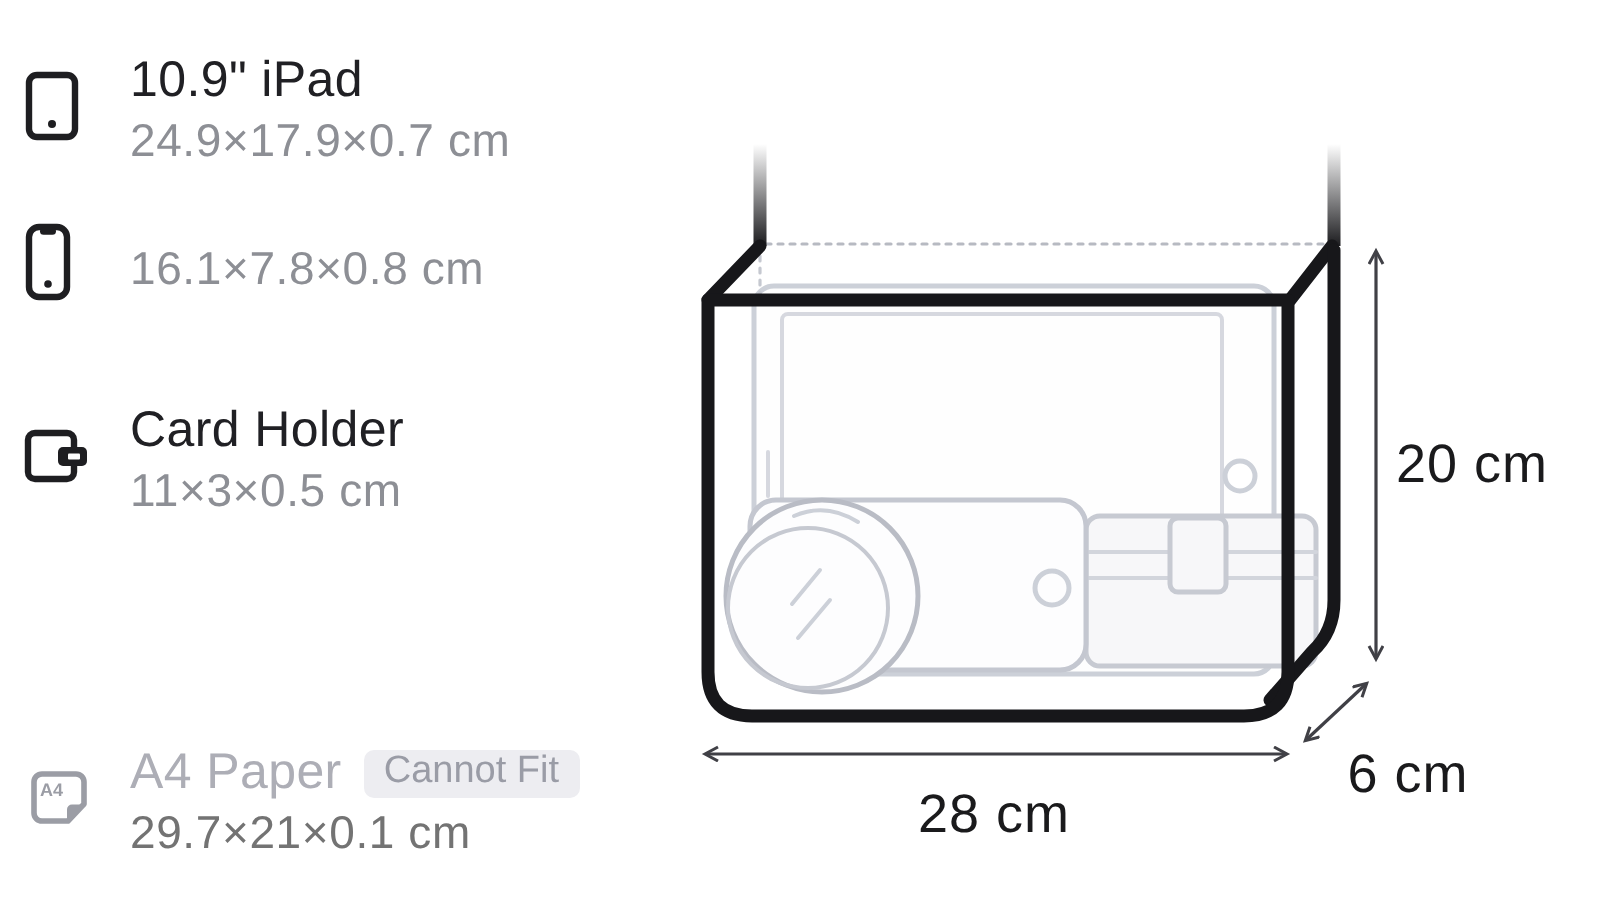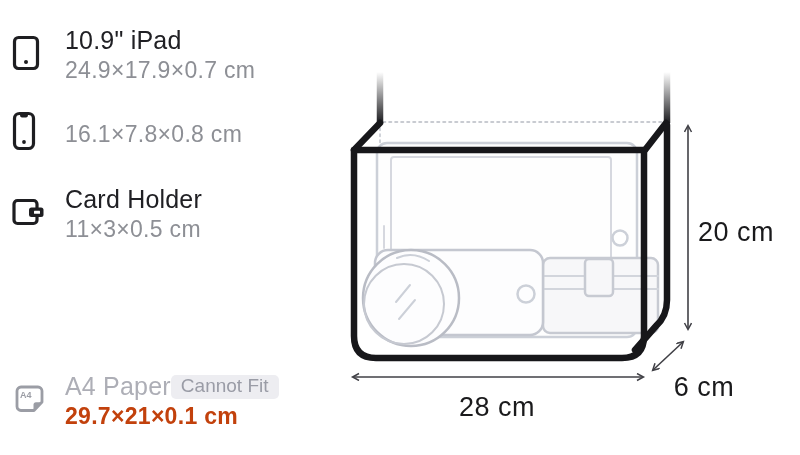--- a/index.html
+++ b/index.html
@@ -4,25 +4,25 @@
 <style>
   html,body{margin:0;padding:0;background:#fff;}
   .stage{
     position:relative;width:800px;height:455px;overflow:hidden;background:#ffffff;
     font-family:"Liberation Sans",sans-serif;color:#1d1d1f;
   }
   .sidebar{position:absolute;left:0;top:0;width:330px;height:455px;}
   .item{position:absolute;left:12px;display:flex;align-items:center;gap:19px;}
   .iconbox{width:34px;display:flex;justify-content:flex-start;flex:none;}
   .txt{display:flex;flex-direction:column;}
-  .titlerow{display:flex;align-items:center;}
+  .titlerow{display:flex;align-items:center;gap:11px;}
   .title{font-size:25px;line-height:29px;letter-spacing:.2px;color:#202024;white-space:nowrap;}
   .dims{font-size:23px;line-height:20px;letter-spacing:.3px;color:#8d8f95;margin-top:5px;white-space:nowrap;}
   .item.disabled .title{color:#adaeb6;}
-  .item.disabled .dims{color:#c2410c;font-weight:bold;}
+  .item.disabled .dims{color:#737373;}
   .badge{
     font-size:19px;line-height:21px;color:#9a9ca6;background:#ededf1;
     padding:0 10px 3px;border-radius:5px;white-space:nowrap;
   }
   .diagram{position:absolute;left:330px;top:0;width:470px;height:455px;}
   .diagram text{font-family:"Liberation Sans",sans-serif;font-size:27px;fill:#1a1a1c;letter-spacing:.5px;}
 </style>
 </head>
 <body>
 
@@ -49,21 +49,21 @@
           <rect x="2.5" y="2.5" width="19" height="35" rx="5" fill="none" stroke="#1e1e21" stroke-width="3.2"></rect>
           <rect x="8" y="2.8" width="8" height="3.6" rx="1.8" fill="#1e1e21"></rect>
           <circle cx="12" cy="31" r="1.9" fill="#1e1e21"></circle>
         </svg>
       </span>
       <div class="txt">
         <div class="dims">16.1×7.8×0.8 cm</div>
       </div>
     </div>
 
-    <div class="item" style="top:185px">
+    <div class="item" style="top:201px">
       <span class="iconbox">
         <svg width="34" height="28" viewBox="0 0 34 28">
           <rect x="2" y="2.5" width="23" height="23" rx="3.5" fill="none" stroke="#1e1e21" stroke-width="3.2"></rect>
           <rect x="17" y="9.5" width="14.5" height="9.5" rx="2.5" fill="#1e1e21"></rect>
           <rect x="22" y="12.8" width="6" height="3" rx="0.5" fill="#ffffff"></rect>
         </svg>
       </span>
       <div class="txt">
         <div class="title">Card Holder</div>
         <div class="dims">11×3×0.5 cm</div>

